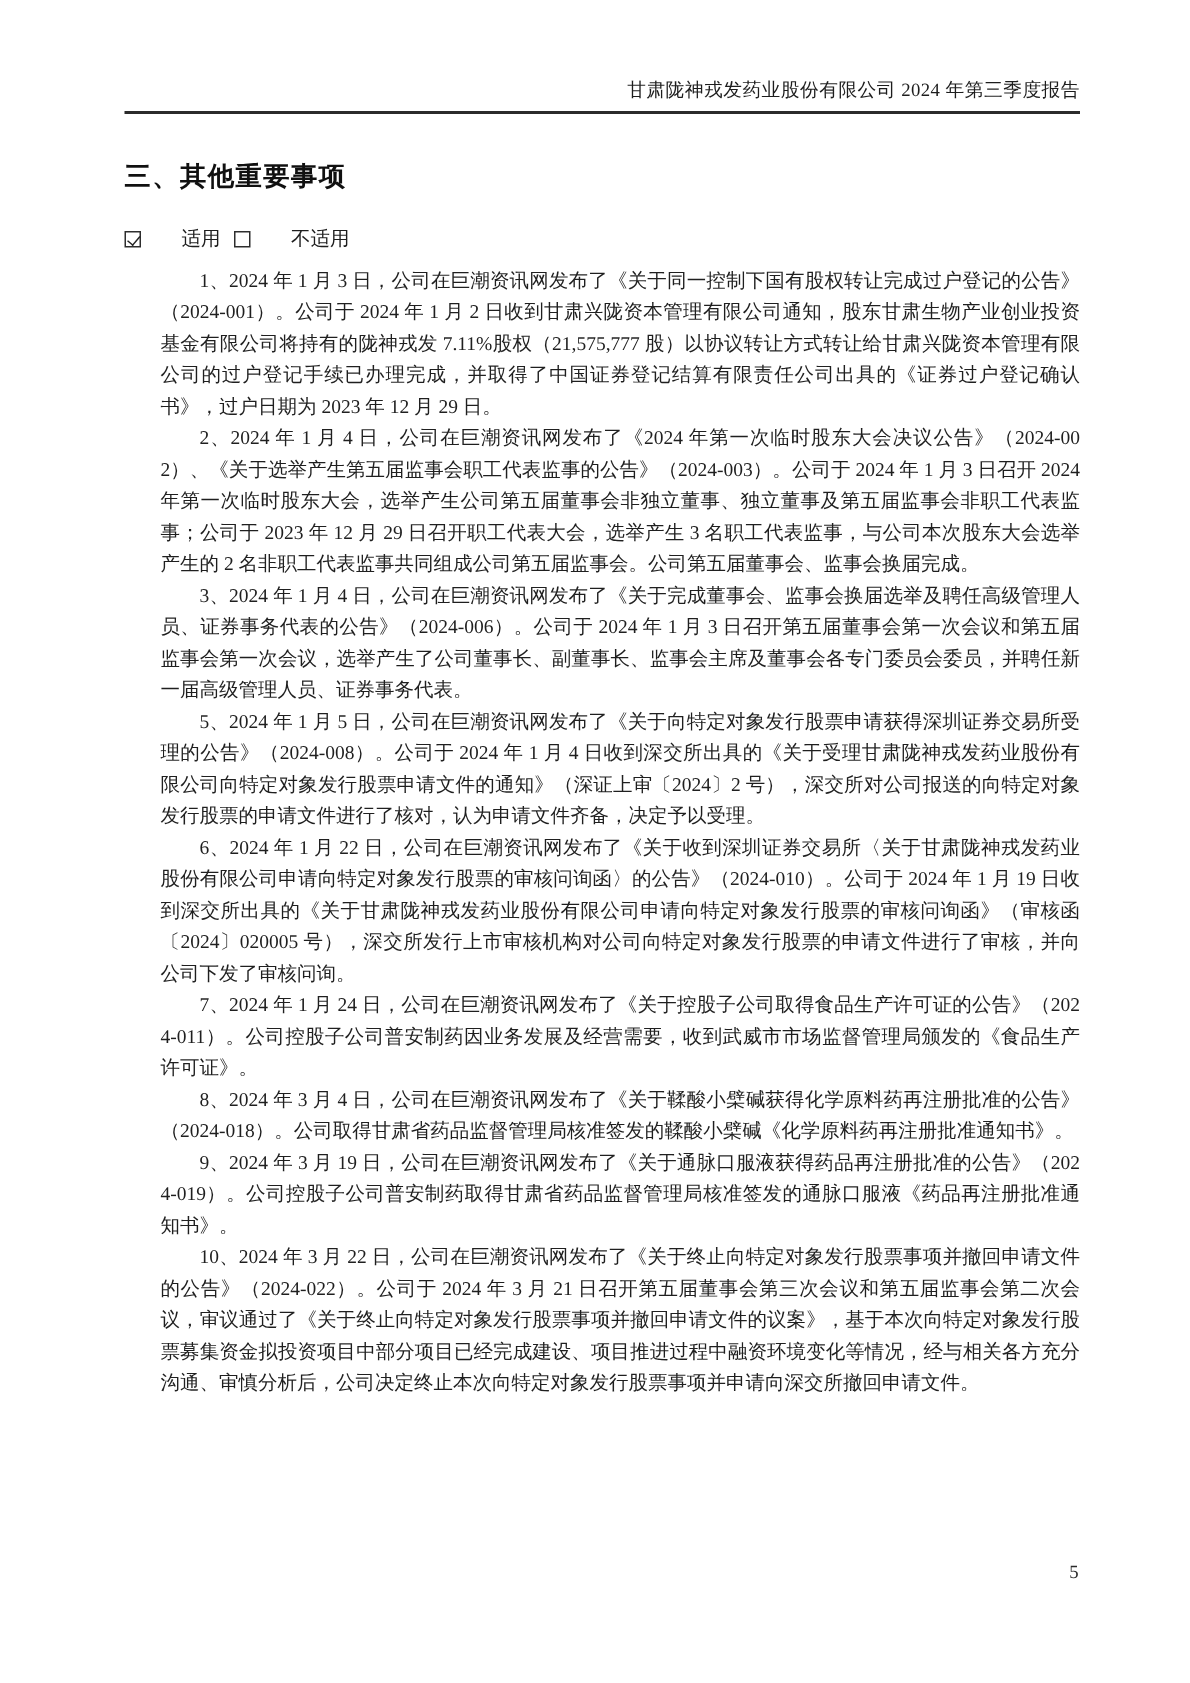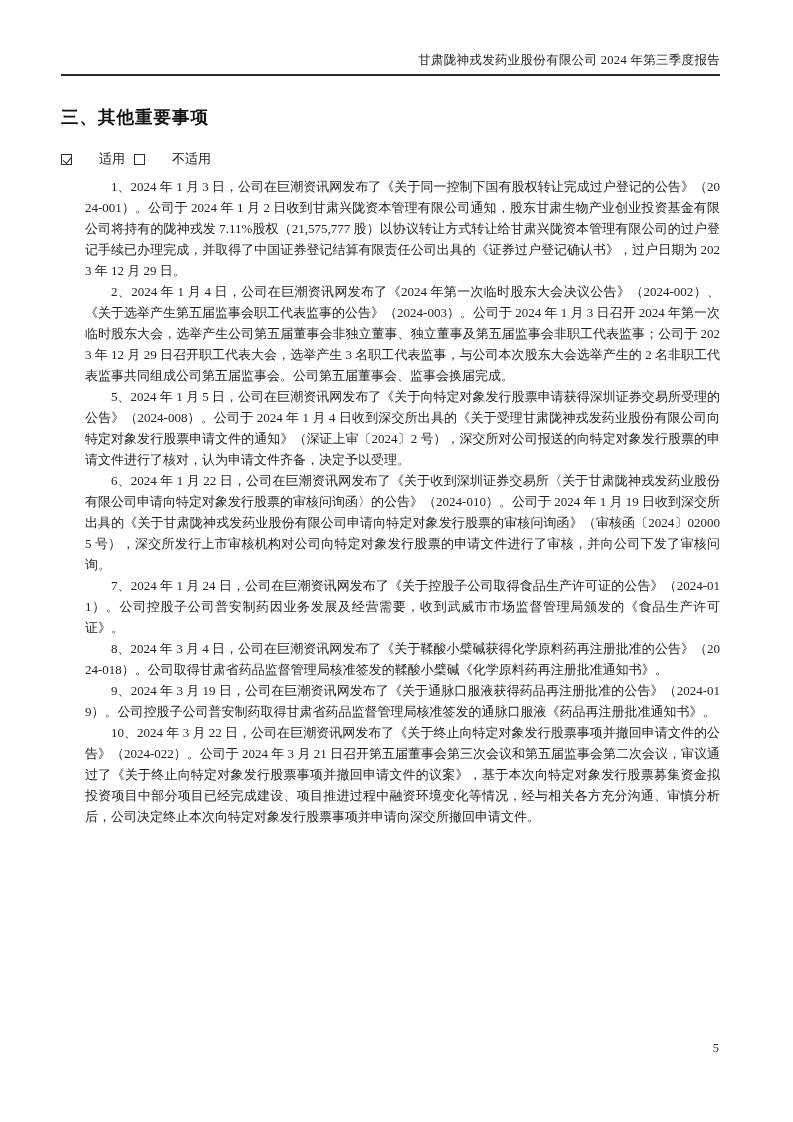--- a/index.html
+++ b/index.html
@@ -4,21 +4,21 @@
 <style>
   html, body { margin:0; padding:0; background:#ffffff; }
   .page {
     position:relative;
     width:793px; height:1122px;
     background:#ffffff;
     font-family:"Liberation Serif","DejaVu Serif",serif;
     color:#212121;
     overflow:hidden;
   }
-  .content { position:absolute; left:61px; right:73px; top:0; }
+  .content { position:absolute; left:83px; right:73px; top:0; }
   .header-text {
     margin-top:52px;
     text-align:right;
     font-size:12.5px;
     line-height:17px;
     color:#1d1d1d;
     letter-spacing:0.3px;
   }
   .header-rule {
     height:0;
@@ -90,20 +90,21 @@
 
     <h2 class="section-title">三、其他重要事项</h2>
 
     <div class="applicability">
       <span class="cb checked"></span><span class="cb-label">适用</span><span class="cb"></span><span class="cb-label">不适用</span>
     </div>
 
     <div class="paras">
         <p class="para">1、2024 年 1 月 3 日，公司在巨潮资讯网发布了《关于同一控制下国有股权转让完成过户登记的公告》（2024-001）。公司于 2024 年 1 月 2 日收到甘肃兴陇资本管理有限公司通知，股东甘肃生物产业创业投资基金有限公司将持有的陇神戎发 7.11%股权（21,575,777 股）以协议转让方式转让给甘肃兴陇资本管理有限公司的过户登记手续已办理完成，并取得了中国证券登记结算有限责任公司出具的《证券过户登记确认书》，过户日期为 2023 年 12 月 29 日。</p>
         <p class="para">2、2024 年 1 月 4 日，公司在巨潮资讯网发布了《2024 年第一次临时股东大会决议公告》（2024-002）、《关于选举产生第五届监事会职工代表监事的公告》（2024-003）。公司于 2024 年 1 月 3 日召开 2024 年第一次临时股东大会，选举产生公司第五届董事会非独立董事、独立董事及第五届监事会非职工代表监事；公司于 2023 年 12 月 29 日召开职工代表大会，选举产生 3 名职工代表监事，与公司本次股东大会选举产生的 2 名非职工代表监事共同组成公司第五届监事会。公司第五届董事会、监事会换届完成。</p>
+        <p class="para">3、2024 年 1 月 4 日，公司在巨潮资讯网发布了《关于完成董事会、监事会换届选举及聘任高级管理人员、证券事务代表的公告》（2024-006）。公司于 2024 年 1 月 3 日召开第五届董事会第一次会议和第五届监事会第一次会议，选举产生了公司董事长、副董事长、监事会主席及董事会各专门委员会委员，并聘任新一届高级管理人员、证券事务代表。</p>
         <p class="para">5、2024 年 1 月 5 日，公司在巨潮资讯网发布了《关于向特定对象发行股票申请获得深圳证券交易所受理的公告》（2024-008）。公司于 2024 年 1 月 4 日收到深交所出具的《关于受理甘肃陇神戎发药业股份有限公司向特定对象发行股票申请文件的通知》（深证上审〔2024〕2 号），深交所对公司报送的向特定对象发行股票的申请文件进行了核对，认为申请文件齐备，决定予以受理。</p>
         <p class="para">6、2024 年 1 月 22 日，公司在巨潮资讯网发布了《关于收到深圳证券交易所〈关于甘肃陇神戎发药业股份有限公司申请向特定对象发行股票的审核问询函〉的公告》（2024-010）。公司于 2024 年 1 月 19 日收到深交所出具的《关于甘肃陇神戎发药业股份有限公司申请向特定对象发行股票的审核问询函》（审核函〔2024〕020005 号），深交所发行上市审核机构对公司向特定对象发行股票的申请文件进行了审核，并向公司下发了审核问询。</p>
         <p class="para">7、2024 年 1 月 24 日，公司在巨潮资讯网发布了《关于控股子公司取得食品生产许可证的公告》（2024-011）。公司控股子公司普安制药因业务发展及经营需要，收到武威市市场监督管理局颁发的《食品生产许可证》。</p>
         <p class="para">8、2024 年 3 月 4 日，公司在巨潮资讯网发布了《关于鞣酸小檗碱获得化学原料药再注册批准的公告》（2024-018）。公司取得甘肃省药品监督管理局核准签发的鞣酸小檗碱《化学原料药再注册批准通知书》。</p>
         <p class="para">9、2024 年 3 月 19 日，公司在巨潮资讯网发布了《关于通脉口服液获得药品再注册批准的公告》（2024-019）。公司控股子公司普安制药取得甘肃省药品监督管理局核准签发的通脉口服液《药品再注册批准通知书》。</p>
         <p class="para">10、2024 年 3 月 22 日，公司在巨潮资讯网发布了《关于终止向特定对象发行股票事项并撤回申请文件的公告》（2024-022）。公司于 2024 年 3 月 21 日召开第五届董事会第三次会议和第五届监事会第二次会议，审议通过了《关于终止向特定对象发行股票事项并撤回申请文件的议案》，基于本次向特定对象发行股票募集资金拟投资项目中部分项目已经完成建设、项目推进过程中融资环境变化等情况，经与相关各方充分沟通、审慎分析后，公司决定终止本次向特定对象发行股票事项并申请向深交所撤回申请文件。</p>
       </div>
 
   </div>
 

